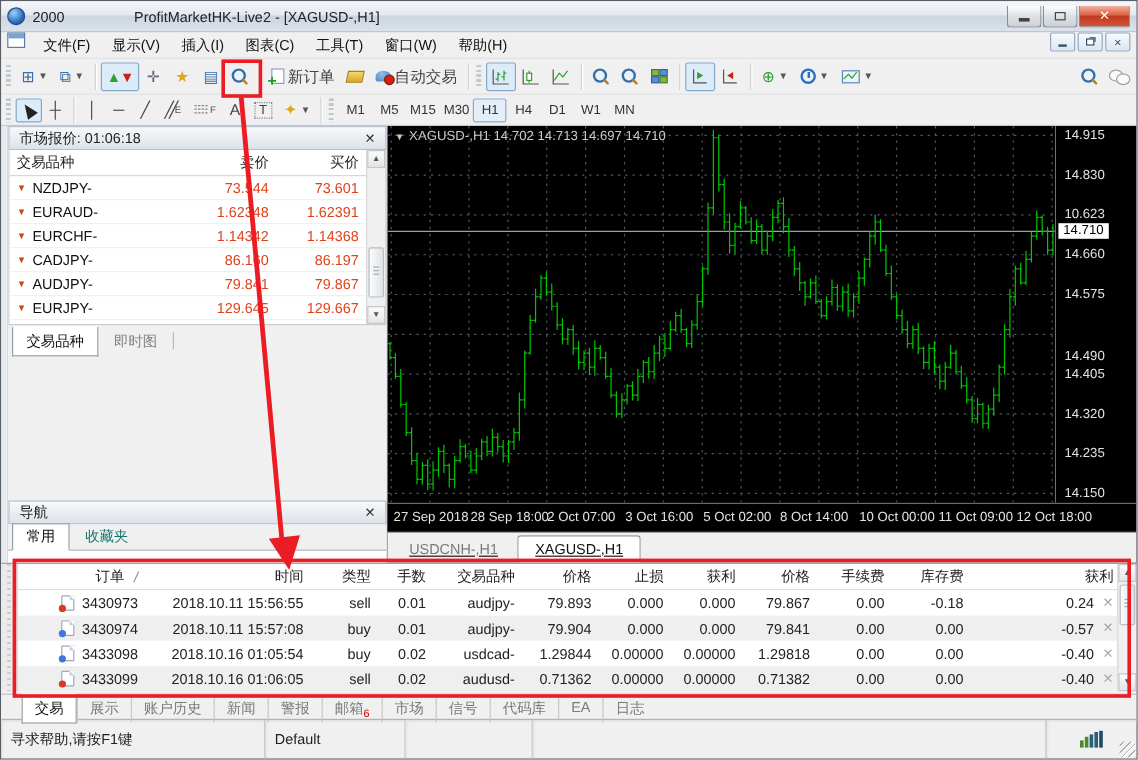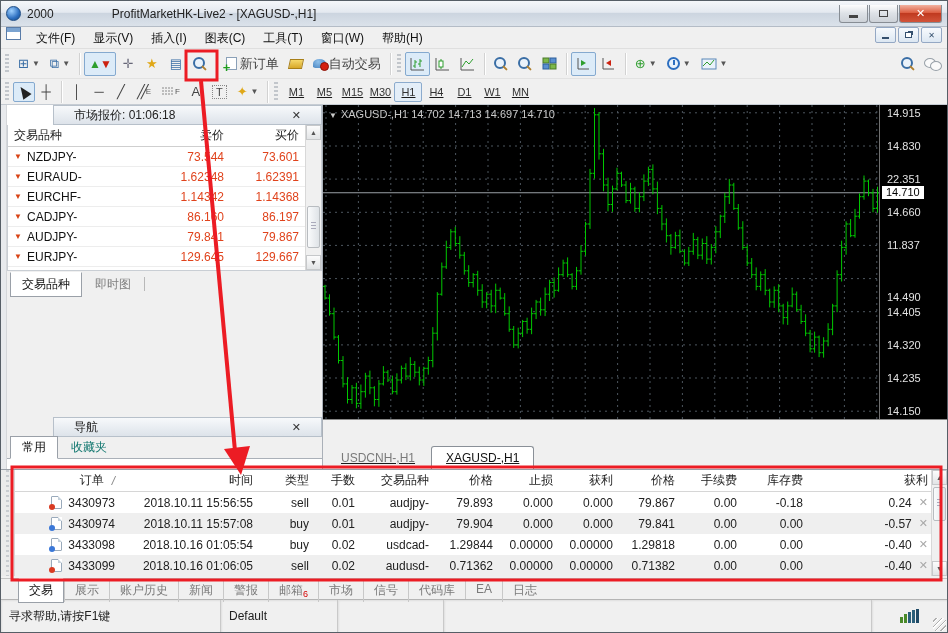--- a/index.html
+++ b/index.html
@@ -74,22 +74,22 @@
     border-bottom:12px solid #222; transform:rotate(-35deg); display:inline-block; }
   .sub-e { font-size:8px; color:#555; margin-left:-2px; vertical-align:sub; }
   .tf-btn { width:28px; height:20px; display:flex; align-items:center; justify-content:center; font-size:11px;
     color:#333; border:1px solid transparent; border-radius:2px; }
   .tf-btn.pressed { background:#e4eef8; border-color:#8cabcd; }
   .mini-svg { display:block; }
   
   .main { flex:0 0 364px; height:364px; display:flex; overflow:hidden; }
   .dock-grip { width:6px; background:#e8eaed; border-right:1px solid #d5d7da; }
   .left-col { width:316px; display:flex; flex-direction:column; border-right:1px solid #aab0b8; background:#f0f0f0; }
-  .panel-title { height:20px; flex:0 0 20px; display:flex; align-items:center; padding:0 20px; font-size:12px; color:#222;
-    background:linear-gradient(#f7f9fb,#dde3ea); border:1px solid #b7c0ca;margin-left:46px; }
+  .panel-title { height:20px; flex:0 0 20px; display:flex; align-items:center; padding:0 8px; font-size:12px; color:#222;
+    background:linear-gradient(#f7f9fb,#dde3ea); border:1px solid #b7c0ca; }
   .panel-close { margin-left:auto; font-size:11px; color:#333; font-weight:bold; }
   .mw-panel { height:312px; flex:0 0 312px; display:flex; flex-direction:column; background:#fff; }
   .mw-body { flex:1; display:flex; border-left:1px solid #c9ced4; border-right:1px solid #c9ced4; overflow:hidden;}
   .mw-list { flex:1; background:#fff; }
   .mw-header { display:flex; height:22px; align-items:center; border-bottom:1px solid #cfcfcf; color:#222; }
   .mw-col-symbol { width:138px; padding-left:6px; display:flex; align-items:center; }
   .mw-col-bid { width:84px; text-align:right; padding-right:6px; }
   .mw-col-ask { flex:1; text-align:right; padding-right:6px; }
   .mw-row { display:flex; height:20px; align-items:center; border-bottom:1px solid #ededed; background:#fff; }
   .mw-row .sym { color:#111; }
@@ -368,21 +368,21 @@
       </span>
     <span class="tb-btn small">
         <span style="border:1px dotted #888; padding:0 3px; font-size:11px;">T</span>
       </span>
     <span class="tb-btn small">
         <span class="glyph-gold">✦</span>
         <span class="dd">▼</span>
       </span>
     <span class="tb-sep"></span>
     <span class="grip"></span>
-    <span id="tf-group" style="display:flex;text-decoration:underline;">
+    <span id="tf-group" style="display:flex;">
         <span class="tf-btn">M1</span>
         <span class="tf-btn">M5</span>
         <span class="tf-btn">M15</span>
         <span class="tf-btn">M30</span>
         <span class="tf-btn pressed">H1</span>
         <span class="tf-btn">H4</span>
         <span class="tf-btn">D1</span>
         <span class="tf-btn">W1</span>
         <span class="tf-btn">MN</span>
       </span>
@@ -492,31 +492,42 @@
               <rect x="0" y="0" width="557" height="314" fill="#000000"></rect>
               <path d="M3.0 0V314M35.4 0V314M67.8 0V314M100.2 0V314M132.6 0V314M165.0 0V314M197.4 0V314M229.8 0V314M262.2 0V314M294.6 0V314M327.0 0V314M359.4 0V314M391.8 0V314M424.2 0V314M456.6 0V314M489.0 0V314M521.4 0V314M553.8 0V314" stroke="#4d565e" stroke-width="1" stroke-dasharray="2 4" fill="none"></path>
               <path d="M0 7.8H557M0 41.0H557M0 74.1H557M0 107.3H557M0 140.4H557M0 173.6H557M0 206.7H557M0 239.9H557M0 273.0H557M0 306.2H557" stroke="#4d565e" stroke-width="1" stroke-dasharray="2 4" fill="none"></path>
               <line x1="0" y1="87.7639751552794" x2="557" y2="87.7639751552794" stroke="#9aa0a6" stroke-width="1"></line>
               <path d="M2.0 179.8V194.6M0 181.4h2M2.0 193.1h2M6.5 189.3V210.7M4.5 193.1h2M6.5 208.7h2M11.0 202.6V234.6M9 208.7h2M11.0 232.1h2M15.5 230.0V258.5M13.5 232.1h2M15.5 255.5h2M20.0 251.1V282.4M18 255.5h2M20.0 278.9h2M24.5 272.2V298.5M22.5 278.9h2M24.5 294.5h2M29.0 280.1V298.9M27 294.5h2M29.0 282.8h2M33.4 277.8V303.3M31.4 282.8h2M33.4 298.4h2M37.9 279.5V303.8M35.9 298.4h2M37.9 286.7h2M42.4 267.8V292.6M40.4 286.7h2M42.4 271.1h2M46.9 265.6V289.2M44.9 271.1h2M46.9 282.8h2M51.4 281.2V301.3M49.4 282.8h2M51.4 294.5h2M55.9 275.1V301.8M53.9 294.5h2M55.9 278.9h2M60.4 261.1V280.5M58.4 278.9h2M60.4 267.2h2M64.9 265.1V277.0M62.900000000000006 267.2h2M64.9 275.0h2M69.4 270.6V289.2M67.4 275.0h2M69.4 286.7h2M73.9 268.3V289.7M71.9 286.7h2M73.9 275.0h2M78.4 260.6V278.5M76.4 275.0h2M78.4 263.3h2M82.9 258.3V275.1M80.9 263.3h2M82.9 271.1h2M87.3 252.2V275.5M85.3 271.1h2M87.3 259.4h2M91.8 256.1V272.1M89.8 259.4h2M91.8 267.2h2M96.3 261.7V280.4M94.3 267.2h2M96.3 275.0h2M100.8 261.7V280.9M98.8 275.0h2M100.8 263.3h2M105.3 251.7V269.7M103.3 263.3h2M105.3 255.5h2M109.8 222.1V262.3M107.8 255.5h2M109.8 228.2h2M114.3 187.1V235.5M112.3 228.2h2M114.3 189.2h2M118.8 157.5V190.7M116.8 189.2h2M118.8 161.9h2M123.3 135.7V163.9M121.3 161.9h2M123.3 142.4h2M127.8 124.1V144.9M125.8 142.4h2M127.8 126.8h2M132.3 121.8V141.5M130.3 126.8h2M132.3 138.5h2M136.8 131.2V153.7M134.8 138.5h2M136.8 150.2h2M141.3 146.9V169.7M139.3 150.2h2M141.3 165.8h2M145.7 160.2V181.9M143.7 165.8h2M145.7 177.5h2M150.2 168.1V182.4M148.2 177.5h2M150.2 169.7h2M154.7 165.8V190.7M152.7 169.7h2M154.7 185.3h2M159.2 179.2V202.9M157.2 185.3h2M159.2 197.0h2M163.7 187.1V203.3M161.7 197.0h2M163.7 189.2h2M168.2 184.8V207.7M166.2 189.2h2M168.2 200.9h2M172.7 178.6V208.2M170.7 200.9h2M172.7 185.3h2M177.2 182.6V194.6M175.2 185.3h2M177.2 193.1h2M181.7 188.1V210.7M179.7 193.1h2M181.7 208.7h2M186.2 201.4V226.8M184.2 208.7h2M186.2 224.3h2M190.7 221.0V242.9M188.7 224.3h2M190.7 239.9h2M195.2 222.7V243.4M193.2 239.9h2M195.2 228.2h2M199.6 214.9V232.1M197.6 228.2h2M199.6 216.5h2M204.1 212.7V228.7M202.1 216.5h2M204.1 224.3h2M208.6 202.6V229.2M206.6 224.3h2M208.6 208.7h2M213.1 194.9V214.1M211.1 208.7h2M213.1 197.0h2M217.6 192.6V210.7M215.6 197.0h2M217.6 204.8h2M222.1 182.5V211.1M220.1 204.8h2M222.1 189.2h2M226.6 174.8V196.0M224.6 189.2h2M226.6 177.5h2M231.1 172.5V192.6M229.1 177.5h2M231.1 185.3h2M235.6 162.4V186.8M233.6 185.3h2M235.6 169.7h2M240.1 154.7V171.7M238.1 169.7h2M240.1 158.0h2M244.6 152.4V172.2M242.6 158.0h2M244.6 169.7h2M249.1 168.1V184.4M247.1 169.7h2M249.1 181.4h2M253.5 161.9V184.9M251.5 181.4h2M253.5 165.8h2M258.0 140.2V169.7M256 165.8h2M258.0 146.3h2M262.5 116.8V150.7M260.5 146.3h2M262.5 119.0h2M267.0 63.9V123.9M265 119.0h2M267.0 68.3h2M271.5 3.1V73.7M269.5 68.3h2M271.5 9.8h2M276.0 7.1V54.6M274 9.8h2M276.0 48.8h2M280.5 43.8V86.3M278.5 48.8h2M280.5 80.0h2M285.0 72.7V106.3M283 80.0h2M285.0 99.5h2M289.5 80.6V106.8M287.5 99.5h2M289.5 83.9h2M294.0 62.7V85.4M292 83.9h2M294.0 68.3h2M298.5 66.7V82.0M296.5 68.3h2M298.5 80.0h2M303.0 76.1V98.1M301 80.0h2M303.0 95.6h2M307.5 77.8V98.6M305.5 95.6h2M307.5 83.9h2M311.9 81.7V106.8M309.9 83.9h2M311.9 103.4h2M316.4 87.3V107.3M314.4 103.4h2M316.4 91.7h2M320.9 69.4V96.1M318.9 91.7h2M320.9 76.1h2M325.4 61.7V81.0M323.4 76.1h2M325.4 64.4h2M329.9 59.4V89.3M327.9 64.4h2M329.9 83.9h2M334.4 76.6V109.2M332.4 83.9h2M334.4 103.4h2M338.9 100.1V125.3M336.9 103.4h2M338.9 119.0h2M343.4 113.4V137.5M341.4 119.0h2M343.4 130.7h2M347.9 129.1V149.7M345.9 130.7h2M347.9 142.4h2M352.4 126.8V143.9M350.4 142.4h2M352.4 130.7h2M356.9 124.6V148.3M354.9 130.7h2M356.9 146.3h2M361.4 144.1V160.5M359.4 146.3h2M361.4 158.0h2M365.8 141.9V161.0M363.8 158.0h2M365.8 146.3h2M370.3 127.9V149.8M368.3 146.3h2M370.3 134.6h2M374.8 131.9V154.1M372.8 134.6h2M374.8 150.2h2M379.3 133.5V154.6M377.3 150.2h2M379.3 138.5h2M383.8 131.2V159.0M381.8 138.5h2M383.8 154.1h2M388.3 139.1V159.5M386.3 154.1h2M388.3 142.4h2M392.8 121.2V148.3M390.8 142.4h2M392.8 126.8h2M397.3 109.6V133.1M395.3 126.8h2M397.3 111.2h2M401.8 87.8V118.0M399.8 111.2h2M401.8 91.7h2M406.3 73.9V99.0M404.3 91.7h2M406.3 80.0h2M410.8 77.8V104.9M408.8 80.0h2M410.8 103.4h2M415.3 99.0V124.9M413.3 103.4h2M415.3 122.9h2M419.8 116.2V144.9M417.8 122.9h2M419.8 142.4h2M424.2 139.7V161.0M422.2 142.4h2M424.2 158.0h2M428.7 153.0V173.2M426.7 158.0h2M428.7 169.7h2M433.2 162.4V185.3M431.2 169.7h2M433.2 181.4h2M437.7 166.4V185.8M435.7 181.4h2M437.7 169.7h2M442.2 164.1V190.2M440.2 169.7h2M442.2 185.3h2M446.7 183.7V202.4M444.7 185.3h2M446.7 197.0h2M451.2 181.4V202.9M449.2 197.0h2M451.2 185.3h2M455.7 179.2V207.2M453.7 185.3h2M455.7 200.9h2M460.2 198.8V219.4M458.2 200.9h2M460.2 212.6h2M464.7 196.5V219.9M462.7 212.6h2M464.7 200.9h2M469.2 182.5V202.4M467.2 200.9h2M469.2 189.2h2M473.7 186.5V206.8M471.7 189.2h2M473.7 204.8h2M478.1 199.8V219.0M476.1 204.8h2M478.1 216.5h2M482.6 209.3V231.2M480.6 216.5h2M482.6 228.2h2M487.1 224.9V247.3M485.1 228.2h2M487.1 243.8h2M491.6 226.6V247.7M489.6 243.8h2M491.6 232.1h2M496.1 230.5V252.1M494.1 232.1h2M496.1 247.7h2M500.6 232.2V252.6M498.6 247.7h2M500.6 236.0h2M505.1 218.2V241.4M503.1 236.0h2M505.1 224.3h2M509.6 198.8V230.2M507.6 224.3h2M509.6 200.9h2M514.1 165.3V207.2M512.1 200.9h2M514.1 169.7h2M518.6 135.7V176.5M516.6 169.7h2M518.6 142.4h2M523.1 116.3V149.7M521.1 142.4h2M523.1 119.0h2M527.6 114.0V132.2M525.6 119.0h2M527.6 130.7h2M532.0 103.9V132.7M530 130.7h2M532.0 111.2h2M536.5 88.4V113.7M534.5 111.2h2M536.5 91.7h2M541.0 70.5V94.7M539 91.7h2M541.0 76.1h2M545.5 74.5V91.2M543.5 76.1h2M545.5 87.8h2M550.0 83.9V107.3M548 87.8h2M550.0 103.4h2M554.5 81.7V107.8M552.5 103.4h2M554.5 87.8h2" stroke="#00c800" stroke-width="1" fill="none"></path>
             </svg>
         </div>
         <div class="price-axis" id="price-axis">
             <span class="p-tick" style="top: 1.80124px;">14.915</span>
             <span class="p-tick" style="top: 34.9565px;">14.830</span>
-            <span class="p-tick" style="top: 68.1118px;">22.351</span>
+            <span class="p-tick" style="top: 68.1118px;">10.623</span>
             <span class="p-tick" style="top: 101.267px;">14.660</span>
-            <span class="p-tick" style="top: 134.422px;">11.837</span>
+            <span class="p-tick" style="top: 134.422px;">14.575</span>
             <span class="p-tick" style="top: 162px; margin-top: 24px;">14.490</span>
             <span class="p-tick" style="top: 200.733px;">14.405</span>
             <span class="p-tick" style="top: 233.888px;">14.320</span>
             <span class="p-tick" style="top: 267.043px;">14.235</span>
             <span class="p-tick" style="top: 300.199px;">14.150</span>
             <span class="p-current" style="top: 80.764px;">14.710</span>
           </div>
       </div>
+      <div class="time-axis" id="time-axis">
+          <span class="t-tick" style="left: 5px;">27 Sep 2018</span>
+          <span class="t-tick" style="left: 69px;">28 Sep 18:00</span>
+          <span class="t-tick" style="left: 133px;">2 Oct 07:00</span>
+          <span class="t-tick" style="left: 198px;">3 Oct 16:00</span>
+          <span class="t-tick" style="left: 263px;">5 Oct 02:00</span>
+          <span class="t-tick" style="left: 327px;">8 Oct 14:00</span>
+          <span class="t-tick" style="left: 393px;">10 Oct 00:00</span>
+          <span class="t-tick" style="left: 459px;">11 Oct 09:00</span>
+          <span class="t-tick" style="left: 524px;">12 Oct 18:00</span>
+        </div>
       <div class="chart-tabs" id="chart-tabs">
           <span class="ctab">USDCNH-,H1</span>
           <span class="ctab active">XAGUSD-,H1</span>
         </div>
     </div>
   </div>
 
   <div class="terminal">
     <div class="terminal-body">
       <div class="terminal-grip"></div>

